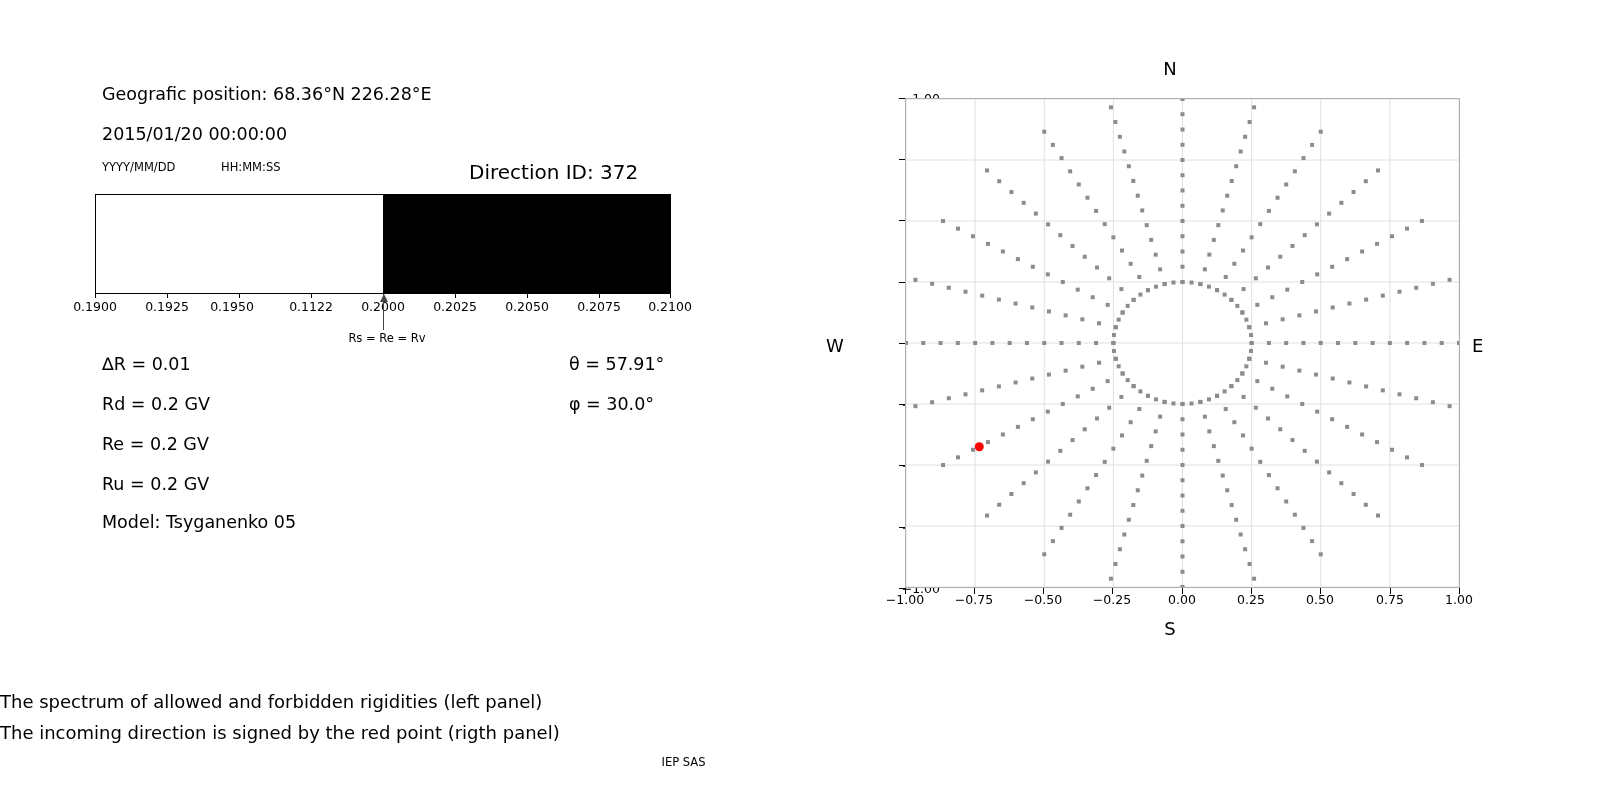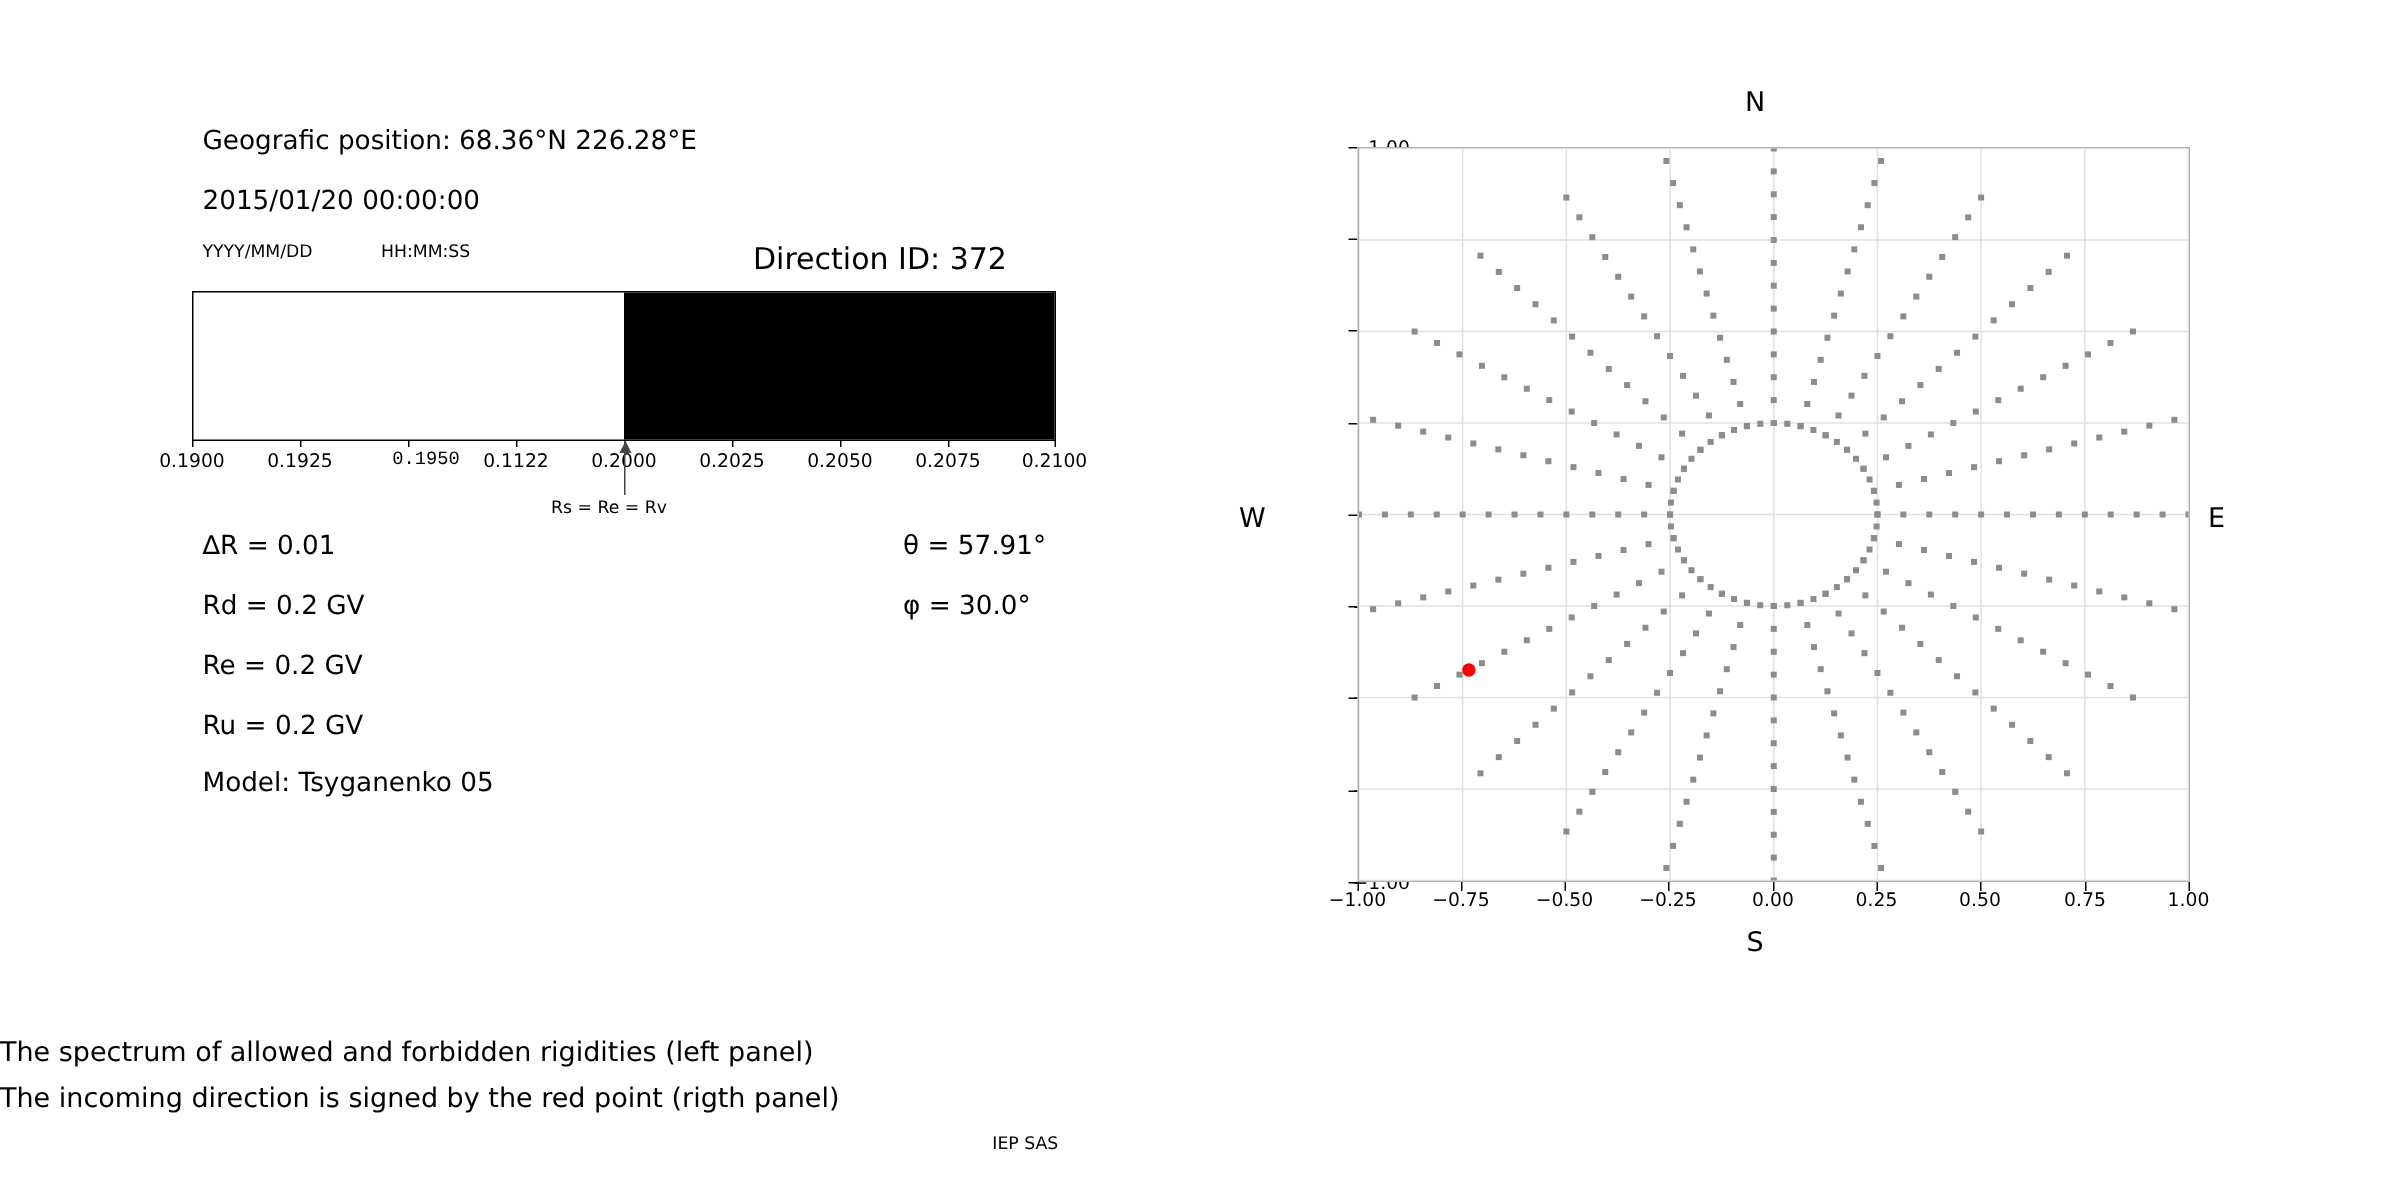--- a/index.html
+++ b/index.html
@@ -18,21 +18,20 @@
   .panel {
     position: absolute;
   }
 
   
   #left-panel {
     left: 0;
     top: 0;
     width: 780px;
     height: 620px;
-    margin-left: 33px;
   }
   .text-line {
     position: absolute;
     white-space: nowrap;
   }
   #geo-position {
     left: 102px;
     top: 84px;
     font-size: 17.5px;
   }
@@ -110,21 +109,21 @@
     left: 284.5px;
     top: 0px;
     width: 0;
     height: 0;
     border-left: 4px solid transparent;
     border-right: 4px solid transparent;
     border-bottom: 8px solid #444444;
   }
   #rs-label {
     position: absolute;
-    left: 278px;
+    left: 292px;
     top: 37px;
     transform: translateX(-50%);
     font-size: 11.5px;
     white-space: nowrap;
   }
 
   
   .param {
     position: absolute;
     font-size: 17.5px;
@@ -235,21 +234,21 @@
     <div class="tick" style="left:144px;"></div>
     <div class="tick" style="left:216px;"></div>
     <div class="tick" style="left:288px;"></div>
     <div class="tick" style="left:360px;"></div>
     <div class="tick" style="left:432px;"></div>
     <div class="tick" style="left:504px;"></div>
     <div class="tick" style="left:575px;"></div>
 
     <div class="tick-label" style="left:0px;">0.1900</div>
     <div class="tick-label" style="left:72px;">0.1925</div>
-    <div class="tick-label" style="left:156px;font-family:Liberation Mono, monospace;">0.1950</div>
+    <div class="tick-label" style="left:137px;">0.1950</div>
     <div class="tick-label" style="left:216px;">0.1122</div>
     <div class="tick-label" style="left:288px;">0.2000</div>
     <div class="tick-label" style="left:360px;">0.2025</div>
     <div class="tick-label" style="left:432px;">0.2050</div>
     <div class="tick-label" style="left:504px;text-align:center;">0.2075</div>
     <div class="tick-label" style="left:575px;">0.2100</div>
 
     <div id="rs-pointer"></div>
     <div id="rs-pointer-head"></div>
     <div id="rs-label">Rs = Re = Rv</div>

